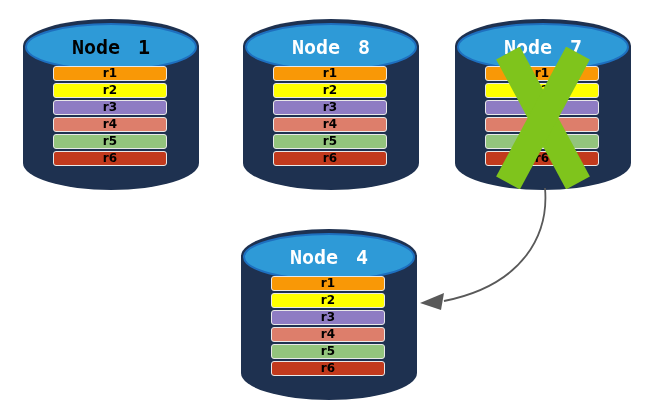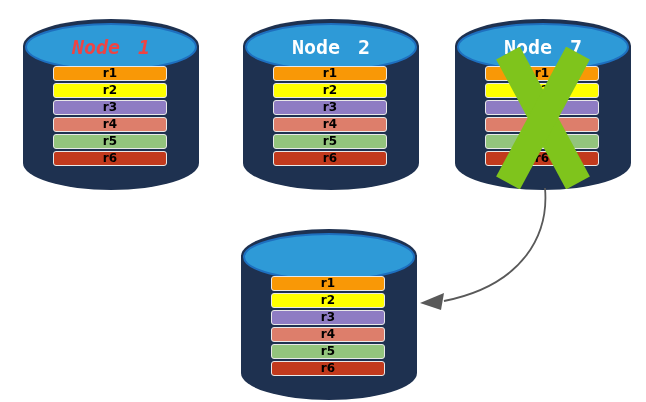--- a/index.html
+++ b/index.html
@@ -59,37 +59,37 @@
 </head>
 <body>
 
 <div class="canvas">
 
   <div class="node" style="left:22px; top:8px;">
     <svg class="cyl" width="178" height="184" viewBox="0 0 178 184">
       <path d="M1,38 A88,27 0 0 1 177,38 L177,155 A88,27 0 0 1 1,155 Z" fill="#1E3150"></path>
       <ellipse cx="89" cy="39" rx="85" ry="23" stroke-width="2" fill="#2E9AD7" stroke="#1E6FBF"></ellipse>
     </svg>
-    <div class="node-title" style="color: #ef4444; font-style: italic;">Node 1</div>
+    <div class="node-title" style="color: #000000;">Node 1</div>
     <div class="bars">
       <div class="bar" style="background-color: rgb(249, 152, 6);">r1</div>
       <div class="bar" style="background-color: rgb(255, 255, 0);">r2</div>
       <div class="bar" style="background-color: rgb(142, 124, 195);">r3</div>
       <div class="bar" style="background-color: rgb(221, 126, 107);">r4</div>
       <div class="bar" style="background-color: rgb(147, 196, 125);">r5</div>
       <div class="bar" style="background-color: rgb(194, 58, 29);">r6</div>
     </div>
   </div>
 
   <div class="node" style="left:242px; top:8px;">
     <svg class="cyl" width="178" height="184" viewBox="0 0 178 184">
       <path d="M1,38 A88,27 0 0 1 177,38 L177,155 A88,27 0 0 1 1,155 Z" fill="#1E3150"></path>
       <ellipse cx="89" cy="39" rx="85" ry="23" stroke-width="2" fill="#2E9AD7" stroke="#1E6FBF"></ellipse>
     </svg>
-    <div class="node-title" style="color: rgb(255, 255, 255);">Node 2</div>
+    <div class="node-title" style="color: rgb(255, 255, 255);">Node 8</div>
     <div class="bars">
       <div class="bar" style="background-color: rgb(249, 152, 6);">r1</div>
       <div class="bar" style="background-color: rgb(255, 255, 0);">r2</div>
       <div class="bar" style="background-color: rgb(142, 124, 195);">r3</div>
       <div class="bar" style="background-color: rgb(221, 126, 107);">r4</div>
       <div class="bar" style="background-color: rgb(147, 196, 125);">r5</div>
       <div class="bar" style="background-color: rgb(194, 58, 29);">r6</div>
     </div>
   </div>
 
@@ -107,20 +107,21 @@
       <div class="bar" style="background-color: rgb(147, 196, 125);">r5</div>
       <div class="bar" style="background-color: rgb(194, 58, 29);">r6</div>
     </div>
   </div>
 
   <div class="node" style="left:240px; top:218px;">
     <svg class="cyl" width="178" height="184" viewBox="0 0 178 184">
       <path d="M1,38 A88,27 0 0 1 177,38 L177,155 A88,27 0 0 1 1,155 Z" fill="#1E3150"></path>
       <ellipse cx="89" cy="39" rx="85" ry="23" stroke-width="2" fill="#2E9AD7" stroke="#1E6FBF"></ellipse>
     </svg>
+    <div class="node-title" style="color: rgb(255, 255, 255);">Node 4</div>
     <div class="bars">
       <div class="bar" style="background-color: rgb(249, 152, 6);">r1</div>
       <div class="bar" style="background-color: rgb(255, 255, 0);">r2</div>
       <div class="bar" style="background-color: rgb(142, 124, 195);">r3</div>
       <div class="bar" style="background-color: rgb(221, 126, 107);">r4</div>
       <div class="bar" style="background-color: rgb(147, 196, 125);">r5</div>
       <div class="bar" style="background-color: rgb(194, 58, 29);">r6</div>
     </div>
   </div>
 

